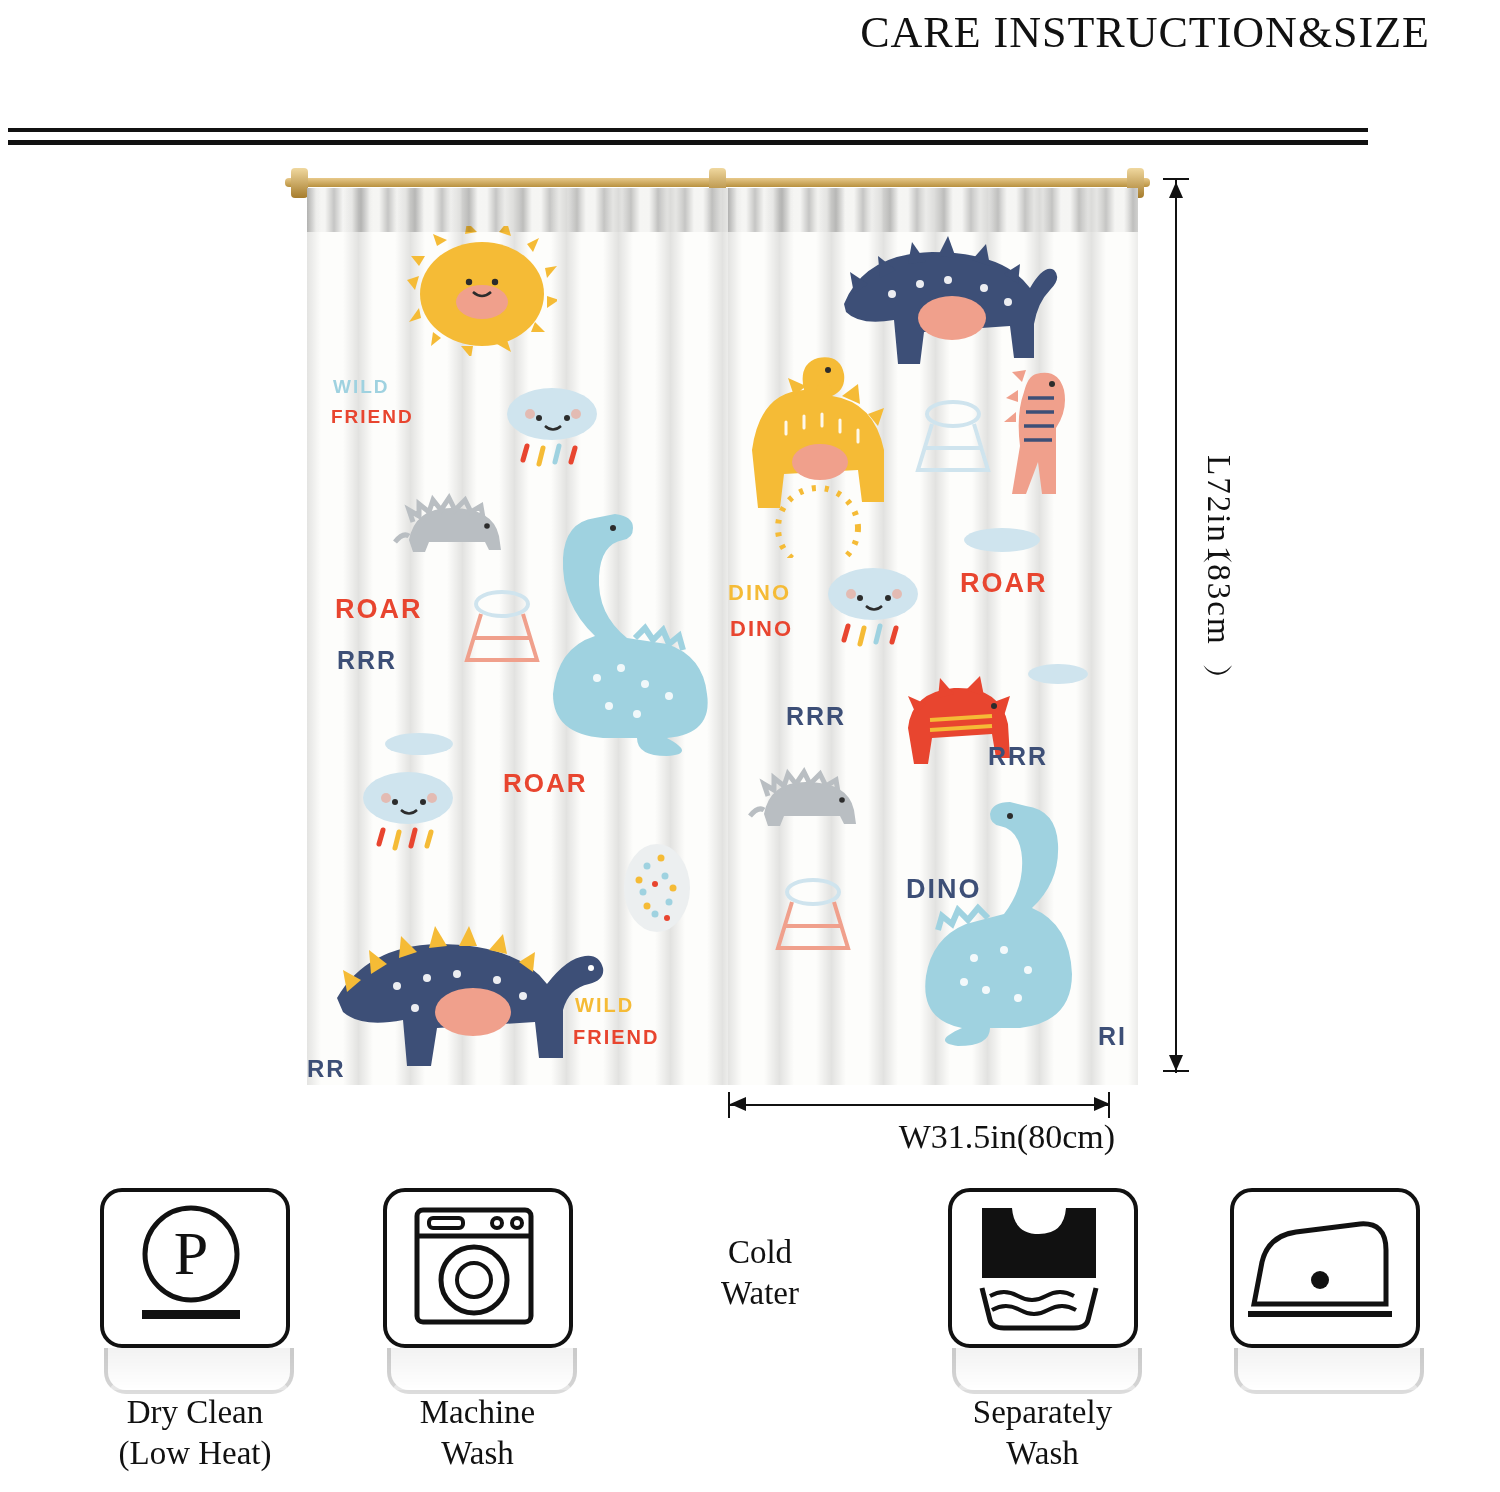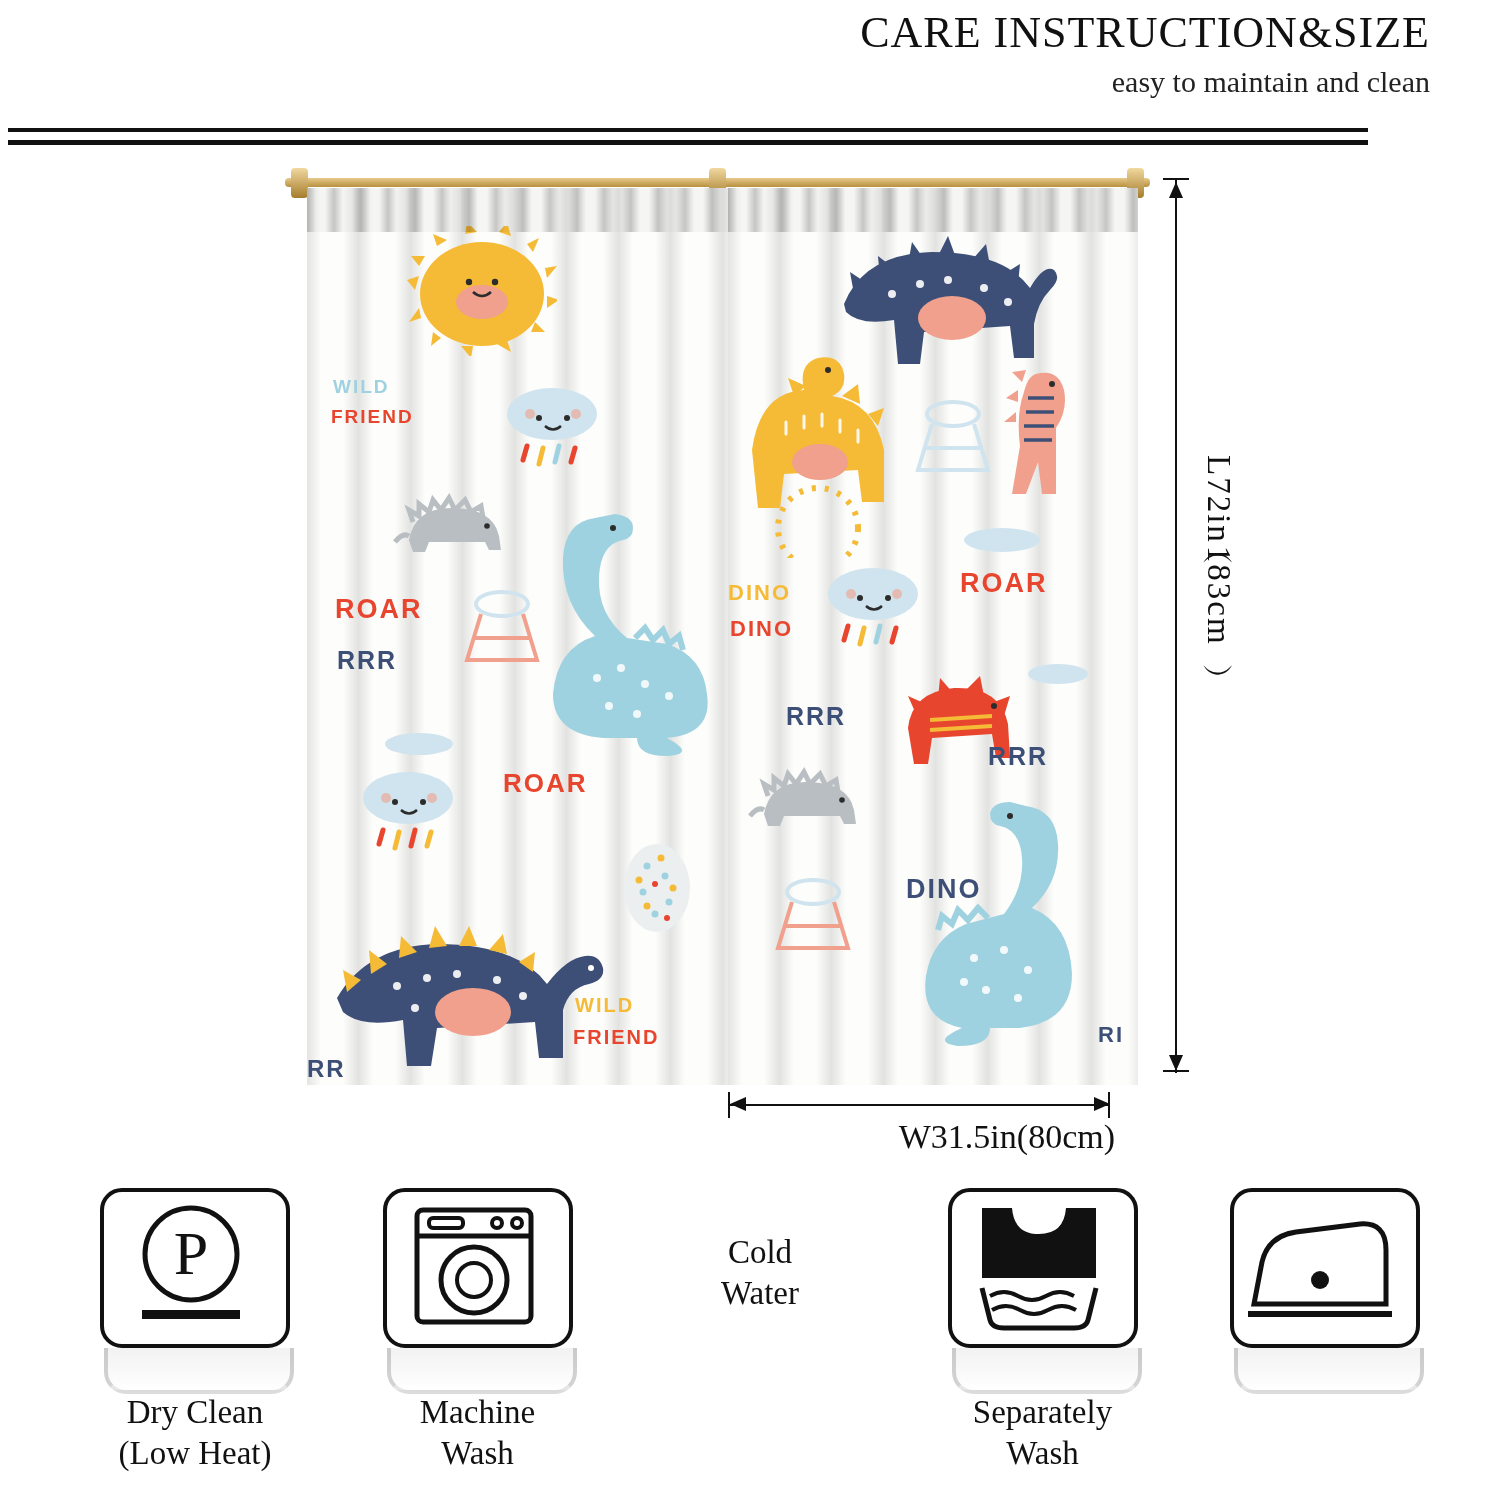--- a/index.html
+++ b/index.html
@@ -251,21 +251,20 @@
     border-bottom: 4px solid rgba(17,17,17,0.10);
     border-radius: 0 0 22px 22px;
     background: linear-gradient(rgba(0,0,0,0.05), rgba(0,0,0,0));
   }
 </style>
 </head>
 <body>
 
 <div class="header">
   <h1 class="title">CARE INSTRUCTION&amp;SIZE</h1>
-  <div class="subtitle">easy to maintain and clean</div>
 </div>
 
 <div class="rod"></div>
 <div class="rod2"></div>
 
 <div class="photo">
 
   <div class="rod-bar"></div>
   <div class="finial left"></div>
   <div class="finial mid"></div>
@@ -537,21 +536,21 @@
     </svg>
 
     <div class="word" style="left:178px;top:686px;color:#3d4f77;font-size:27px;">DINO</div>
 
     <svg class="dino" style="left:40px;top:688px;" width="90" height="90" viewBox="0 0 90 90">
       <ellipse cx="45" cy="16" rx="26" ry="12" fill="none" stroke="#cfe4ee" stroke-width="4"></ellipse>
       <path d="M24 26 L10 72 L80 72 L66 26" fill="none" stroke="#f0a08c" stroke-width="4"></path>
       <line x1="18" y1="50" x2="72" y2="50" stroke="#f0a08c" stroke-width="4"></line>
     </svg>
 
-    <div class="word" style="left:370px;top:834px;color:#3d4f77;font-size:22px;">RI</div>
+    <div class="word" style="left:370px;top:834px;color:#3d4f77;font-size:25px;">RI</div>
     <div class="cloud" style="left:236px;top:340px;width:76px;height:24px;"></div>
     <div class="cloud" style="left:300px;top:476px;width:60px;height:20px;"></div>
   </div>
 </div>
 
 <div class="dim-v"></div>
 <div class="dim-v-cap" style="top:178px;"></div>
 <div class="dim-v-cap" style="top:1070px;"></div>
 <div class="arrow-up"></div>
 <div class="arrow-down"></div>

